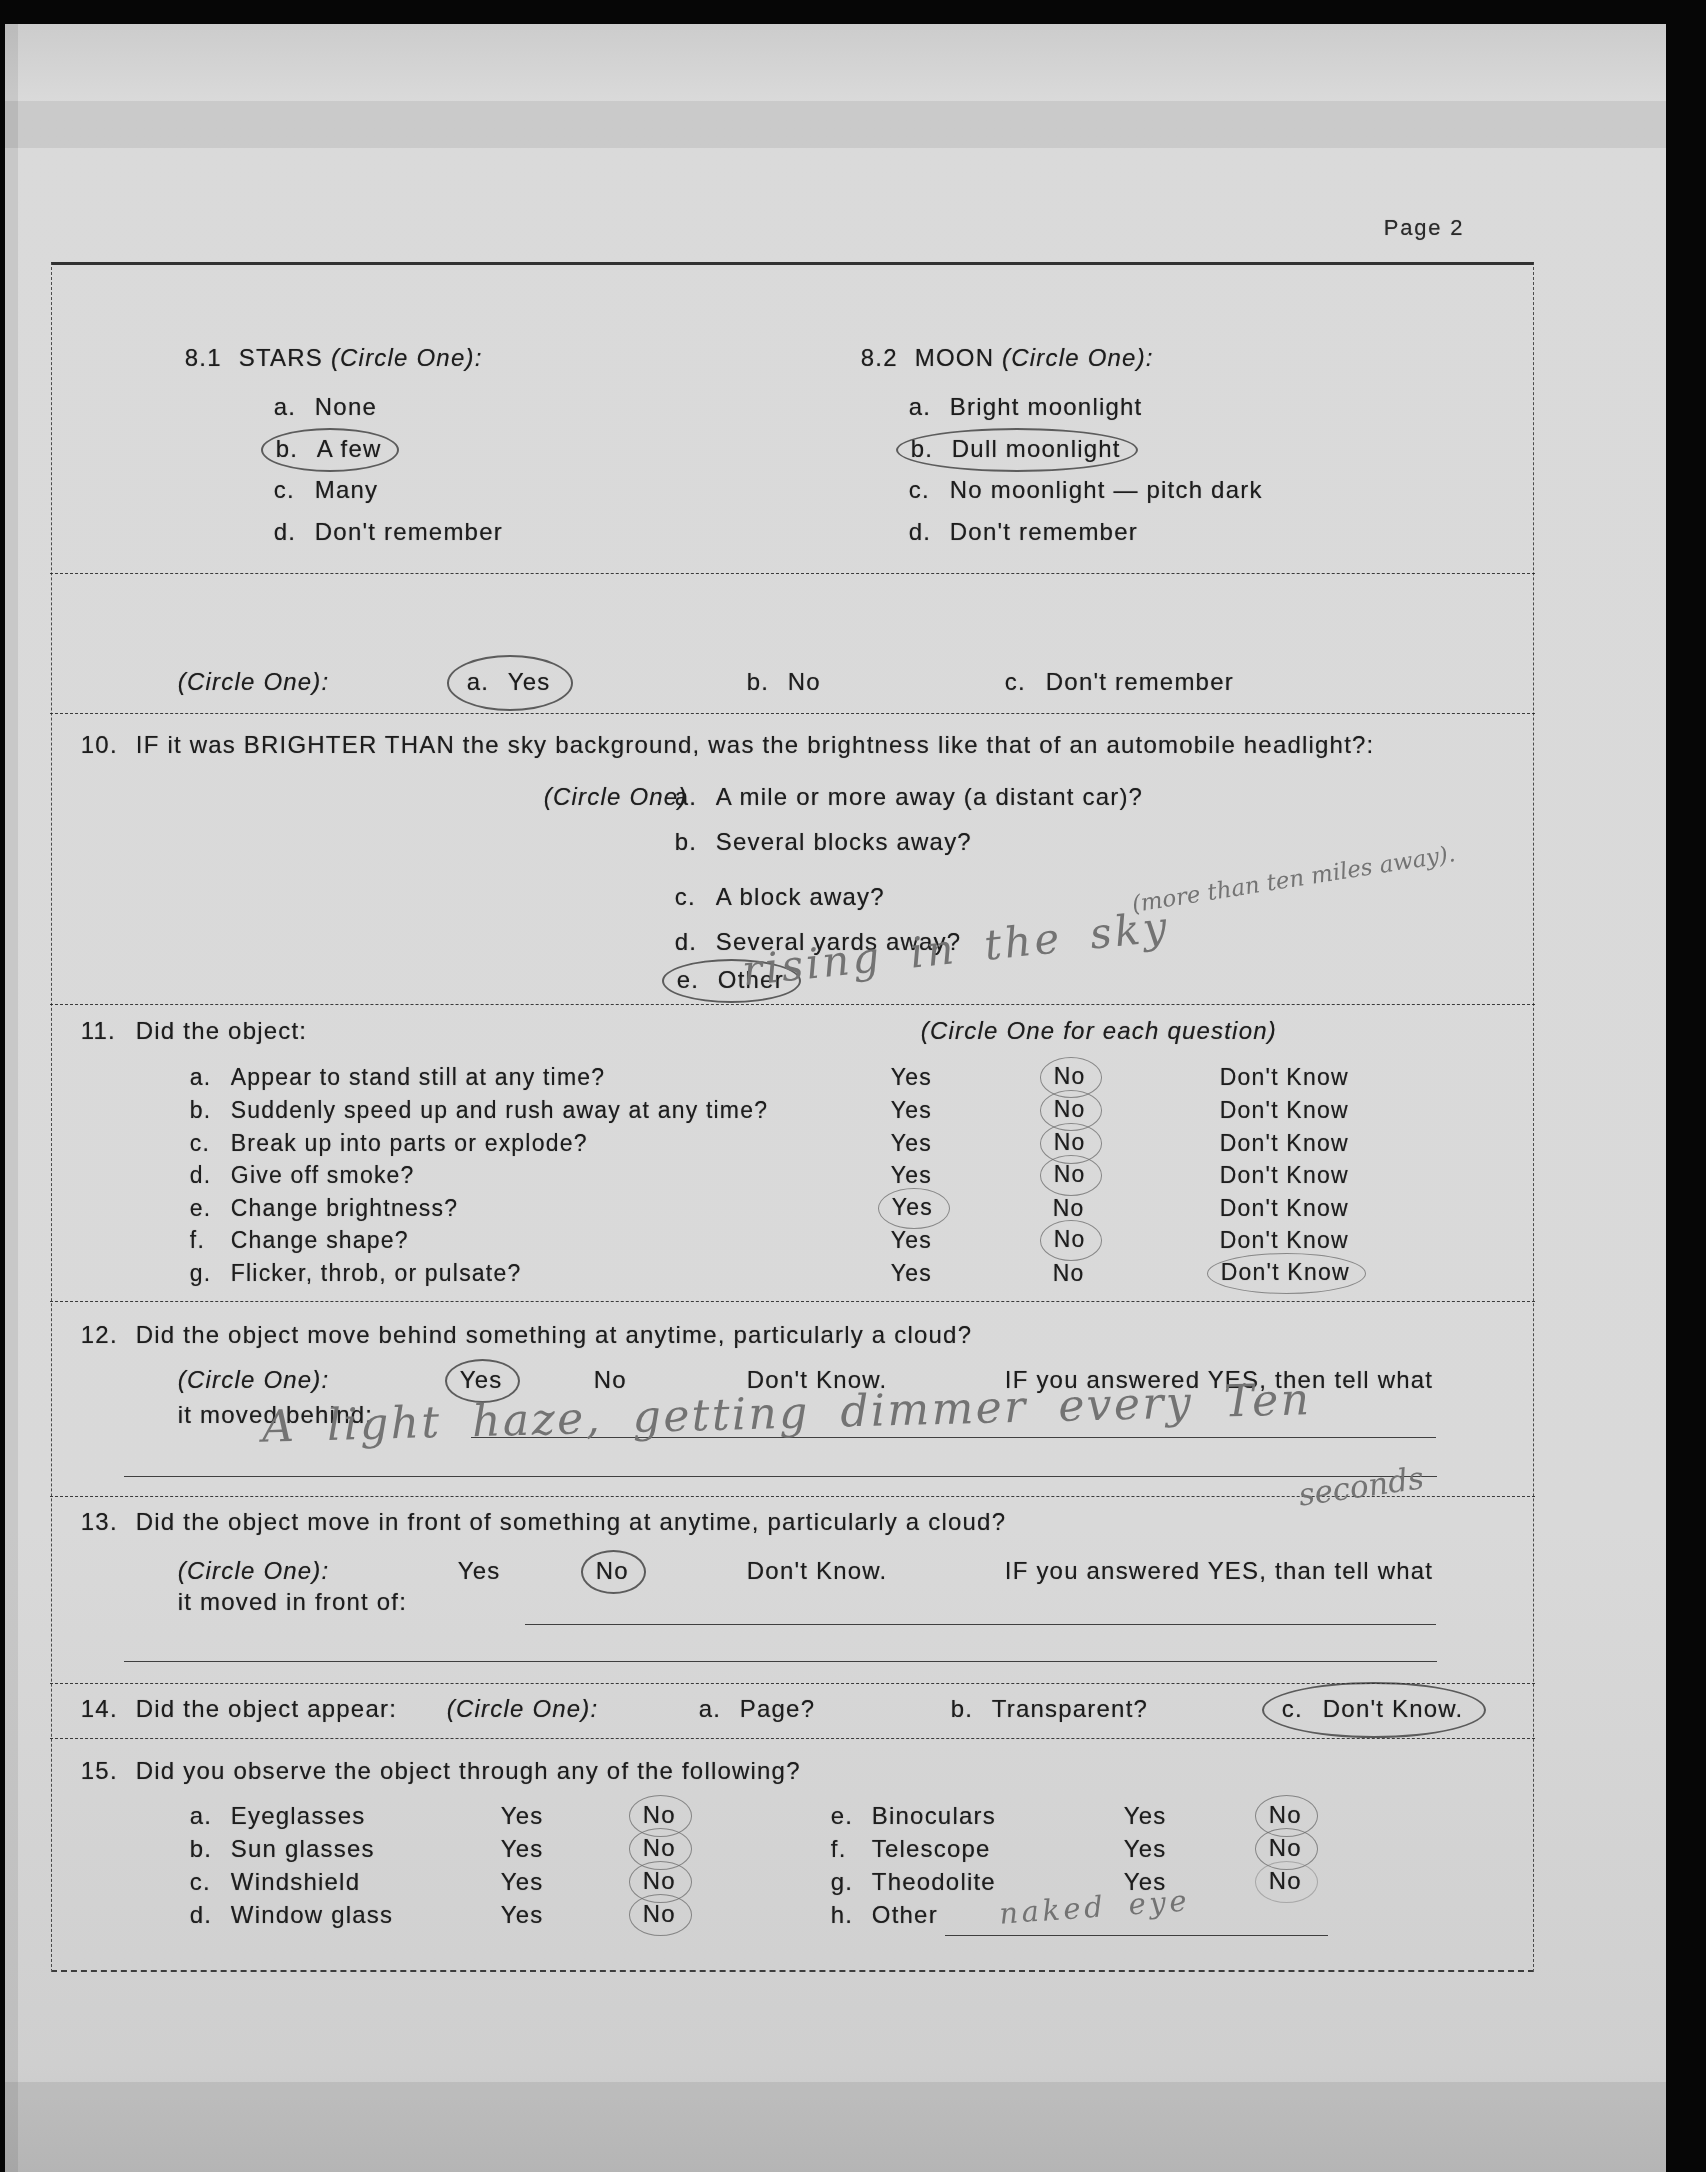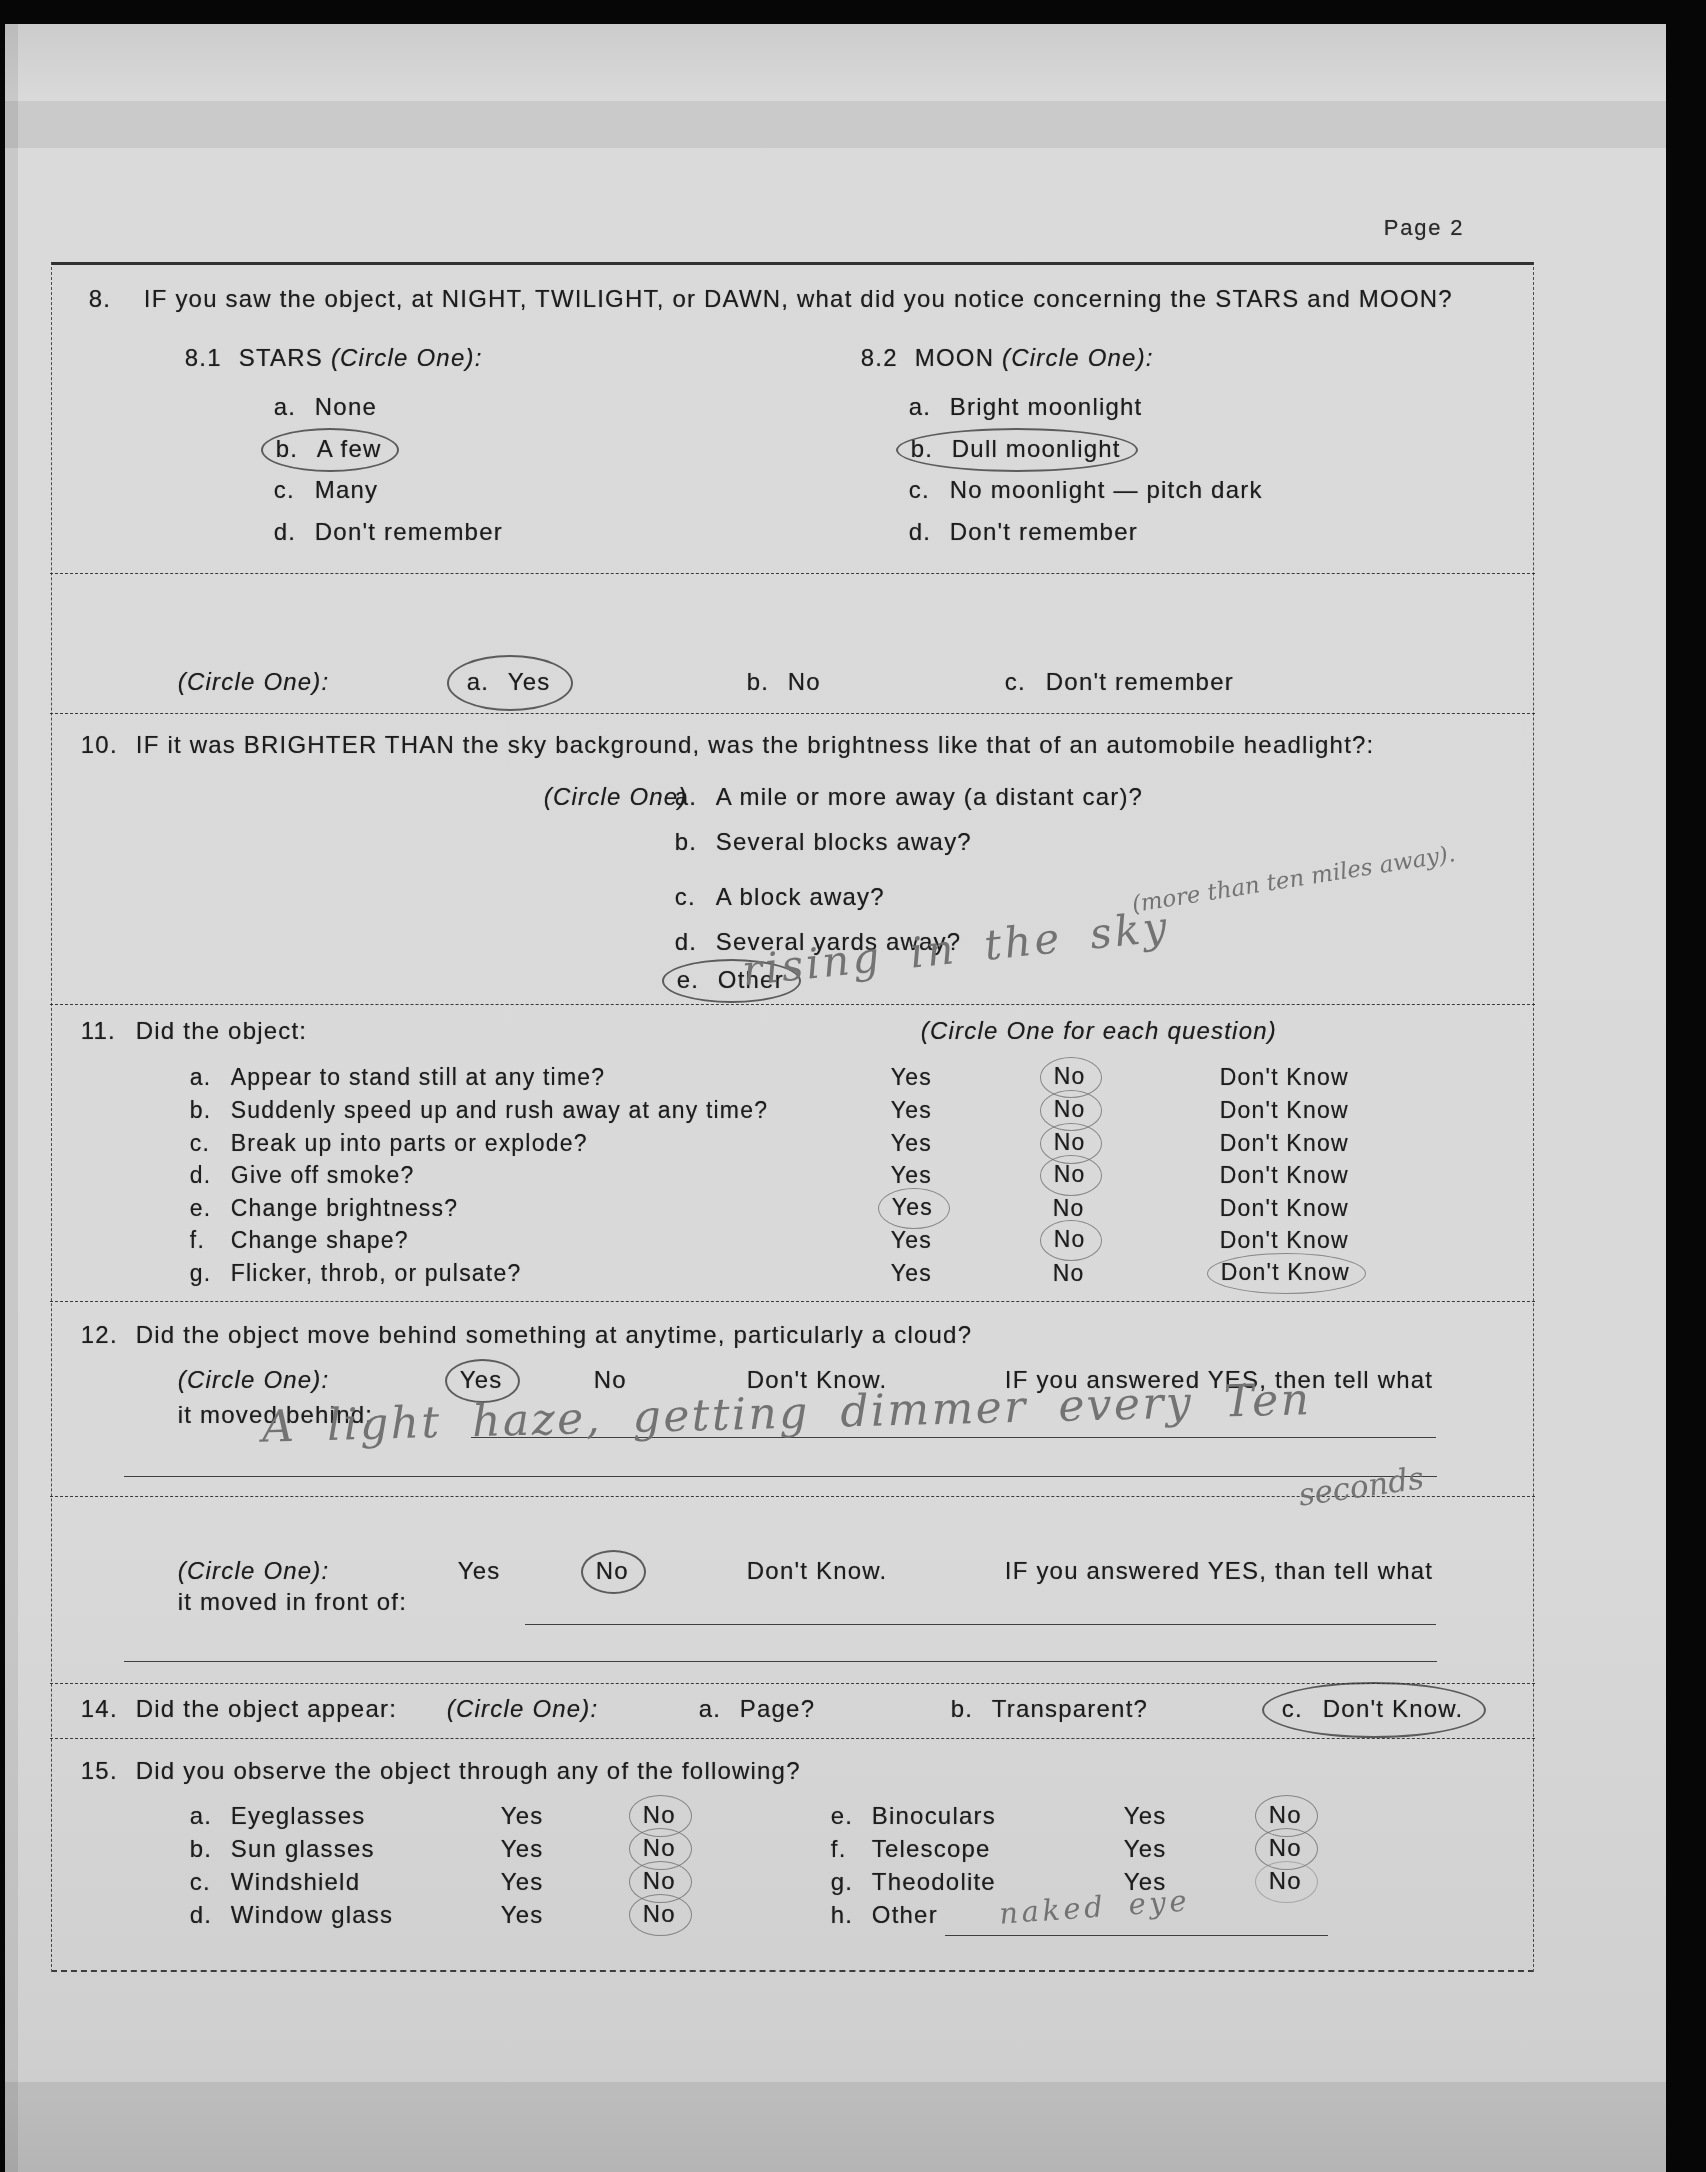--- a/index.html
+++ b/index.html
@@ -44,23 +44,20 @@
   <div class="formbox">
 
     <div class="sep" style="top:308px"></div>
     <div class="sep" style="top:448px"></div>
     <div class="sep" style="top:739px"></div>
     <div class="sep" style="top:1036px"></div>
     <div class="sep" style="top:1231px"></div>
     <div class="sep" style="top:1418px"></div>
     <div class="sep" style="top:1473px"></div>
 
-    <div class="t" style="left:37px;top:20.4px">
-      <span class="qnum">8.</span><span>IF you saw the object, at NIGHT, TWILIGHT, or DAWN, what did you notice concerning the STARS and MOON?</span>
-    </div>
     <div class="t" style="left:133px;top:79px">
       <span>8.1</span><span class="gap"></span><span>STARS</span>&nbsp;<span class="it">(Circle One):</span>
     </div>
     <div class="t" style="left:809px;top:79px">
       <span>8.2</span><span class="gap"></span><span>MOON</span>&nbsp;<span class="it">(Circle One):</span>
     </div>
 
     <div class="t" style="left:222px;top:128px"><span class="letter">a.</span><span>None</span></div>
     <div class="t circled" style="left:222px;top:170px"><span class="letter">b.</span><span>A few</span></div>
     <div class="t" style="left:222px;top:211px"><span class="letter">c.</span><span>Many</span></div>
@@ -135,20 +132,23 @@
     <span class="t circled" style="left:406px;top:1101px">Yes</span>
     <span class="t" style="left:542px;top:1101px">No</span>
     <span class="t" style="left:695px;top:1101px">Don't Know.</span>
     <span class="t" style="left:953px;top:1101px">IF you answered YES, then tell what</span>
     <div class="t" style="left:126px;top:1136px">it moved behind:</div>
     <div class="uline" style="left:419px;top:1172px;width:965px"></div>
     <div class="hw" style="left:210px;top:1122px;font-size:44px;letter-spacing:2.4px;word-spacing:14.4px;transform:rotate(-1.5deg)">A light haze, getting dimmer every Ten</div>
     <div class="uline" style="left:72px;top:1211px;width:1313px"></div>
     <div class="hw" style="left:1246px;top:1203px;font-size:31px;transform:rotate(-8deg)">seconds</div>
 
+    <div class="t" style="left:29px;top:1243px">
+      <span class="qnum">13.</span><span>Did the object move in front of something at anytime, particularly a cloud?</span>
+    </div>
     <div class="t it" style="left:126px;top:1292px">(Circle One):</div>
     <span class="t" style="left:406px;top:1292px">Yes</span>
     <span class="t circled" style="left:542px;top:1292px">No</span>
     <span class="t" style="left:695px;top:1292px">Don't Know.</span>
     <span class="t" style="left:953px;top:1292px">IF you answered YES, than tell what</span>
     <div class="t" style="left:126px;top:1323px">it moved in front of:</div>
     <div class="uline" style="left:473px;top:1359px;width:911px"></div>
     <div class="uline" style="left:72px;top:1396px;width:1313px"></div>
 
     <div class="t" style="left:29px;top:1430px">

